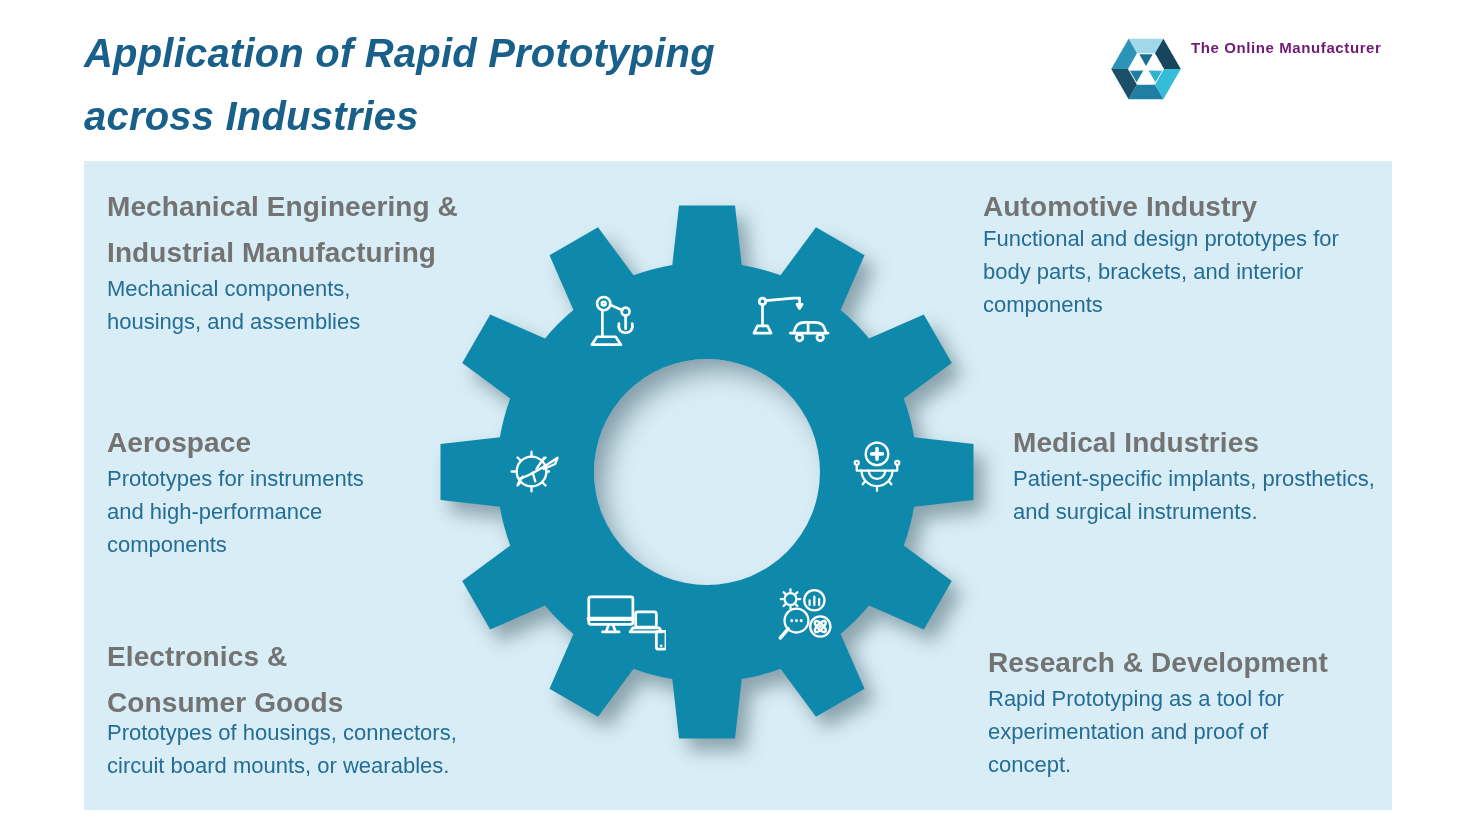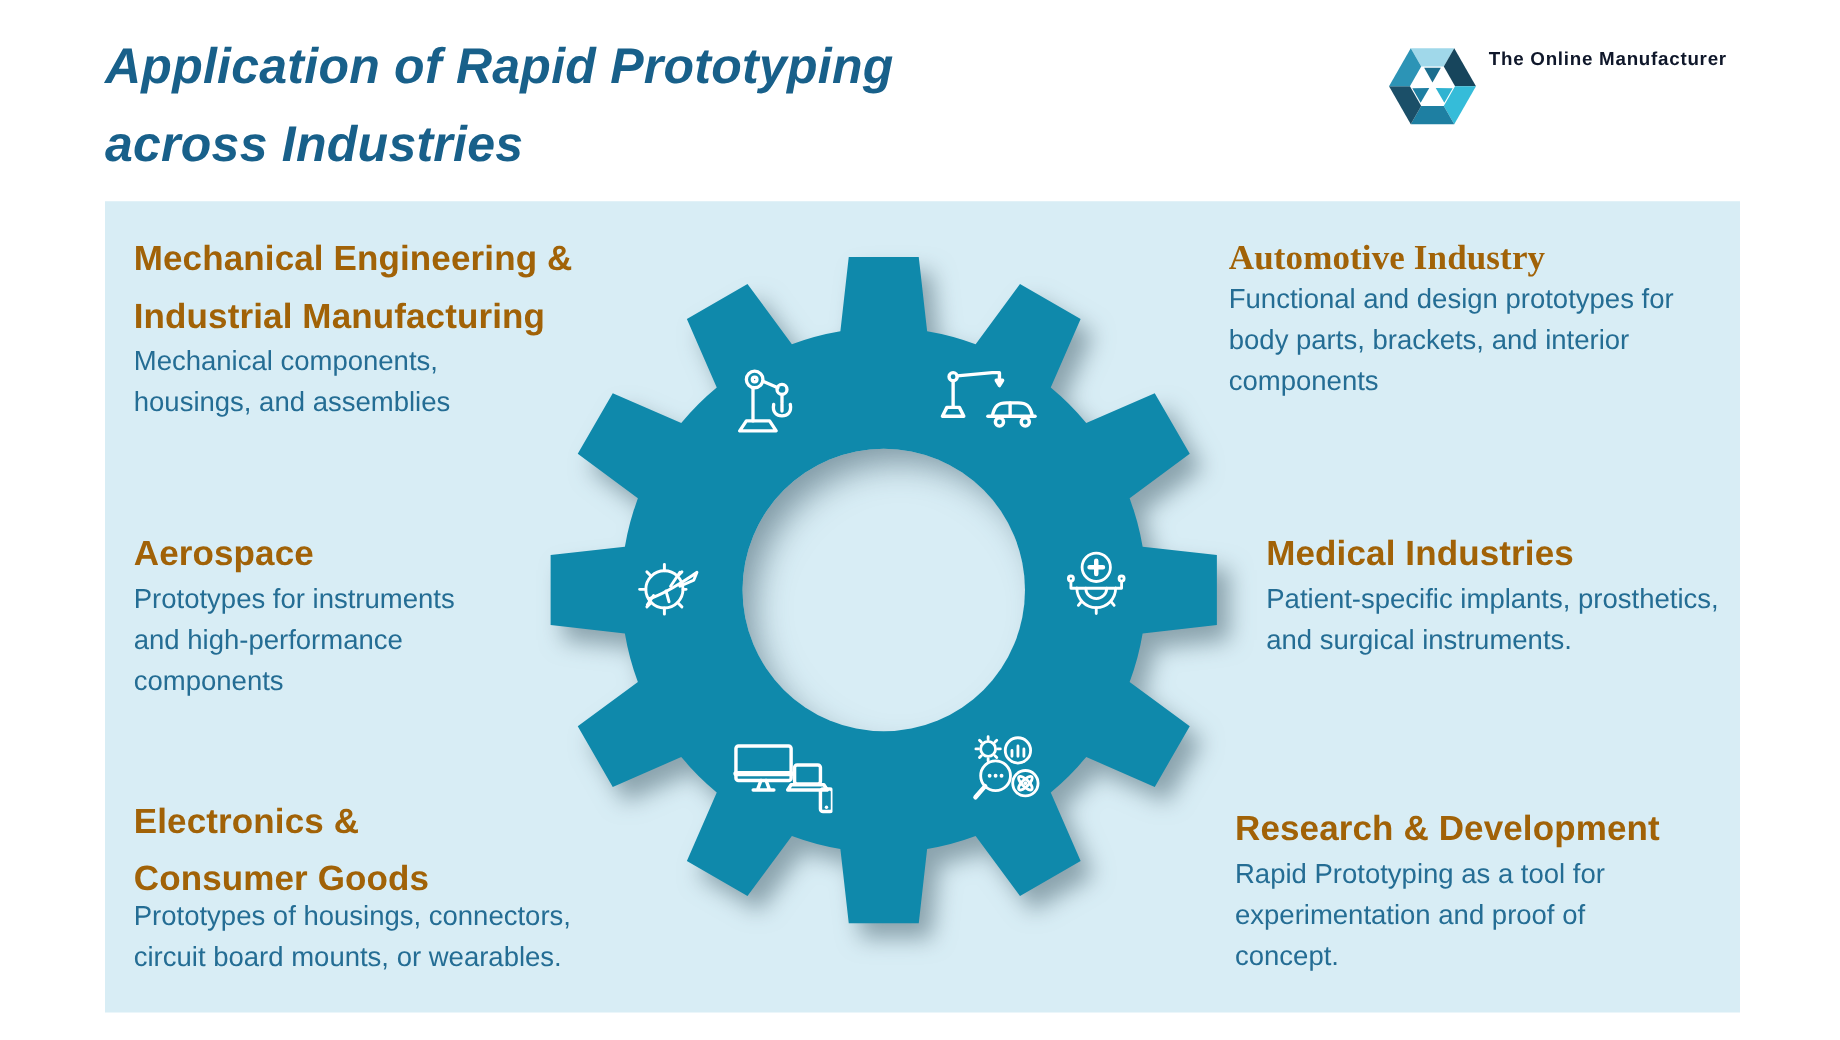--- a/index.html
+++ b/index.html
@@ -16,40 +16,40 @@
   }
   .logo{position:absolute;left:1109px;top:28px;width:300px;height:80px;}
   .logo-mark{position:absolute;left:0;top:2px;width:74px;height:78px;}
   .logo-text{position:absolute;left:82px;top:8px;}
   .brand{
     font-size:35px;font-weight:700;letter-spacing:1.5px;color:#1c1c1c;line-height:36px;
   }
   .brand .e-cyan{color:#29b6d4;}
   .brand-r{position:absolute;left:198px;top:-6px;font-size:14px;color:#1c1c1c;font-weight:400;}
   .tagline{
-    font-size:15px;font-weight:700;color:#0f172a;letter-spacing:0.6px;margin-top:3px;
+    font-size:15px;font-weight:700;color:#701a75;letter-spacing:0.6px;margin-top:3px;
   }
   
   .panel{
     position:absolute;left:84px;top:161px;width:1308px;height:649px;
     background:#d8edf5;z-index:1;
   }
   
   .gear-svg{position:absolute;left:407px;top:172px;width:600px;height:600px;z-index:2;}
   .gear-svg path{fill:#0f89ab;filter:drop-shadow(10px 12px 9px rgba(61,89,102,0.5));}
   .gear-hole{
     position:absolute;left:594px;top:359px;width:226px;height:226px;border-radius:50%;
     background:#d8edf5;z-index:3;
     box-shadow:inset 13px 15px 26px -4px rgba(56,86,100,0.55);
   }
   .gear-icon{position:absolute;z-index:4;}
   .gear-icon svg{display:block;}
   
   .sec-h{
-    position:absolute;z-index:5;color:#a16207;font-weight:700;
+    position:absolute;z-index:5;color:#737373;font-weight:700;
     font-size:28px;line-height:46px;white-space:pre-line;letter-spacing:0.1px;
   }
   .sec-b{
     position:absolute;z-index:5;color:#246d94;font-weight:400;
     font-size:22px;line-height:33px;white-space:pre-line;
   }
 </style>
 </head>
 <body>
 
@@ -169,21 +169,21 @@
 <div class="sec-h" style="left:107px;top:420px;">Aerospace</div>
 <div class="sec-b" style="left:107px;top:462px;">Prototypes for instruments
 and high-performance
 components</div>
 
 <div class="sec-h" style="left:107px;top:634px;">Electronics &amp;
 Consumer Goods</div>
 <div class="sec-b" style="left:107px;top:716px;">Prototypes of housings, connectors,
 circuit board mounts, or wearables.</div>
 
-<div class="sec-h" style="left:983px;top:184px;font-family:Liberation Serif, serif;">Automotive Industry</div>
+<div class="sec-h" style="left:983px;top:184px;">Automotive Industry</div>
 <div class="sec-b" style="left:983px;top:222px;">Functional and design prototypes for
 body parts, brackets, and interior
 components</div>
 
 <div class="sec-h" style="left:1013px;top:420px;">Medical Industries</div>
 <div class="sec-b" style="left:1013px;top:462px;">Patient-specific implants, prosthetics,
 and surgical instruments.</div>
 
 <div class="sec-h" style="left:988px;top:640px;">Research &amp; Development</div>
 <div class="sec-b" style="left:988px;top:682px;">Rapid Prototyping as a tool for

